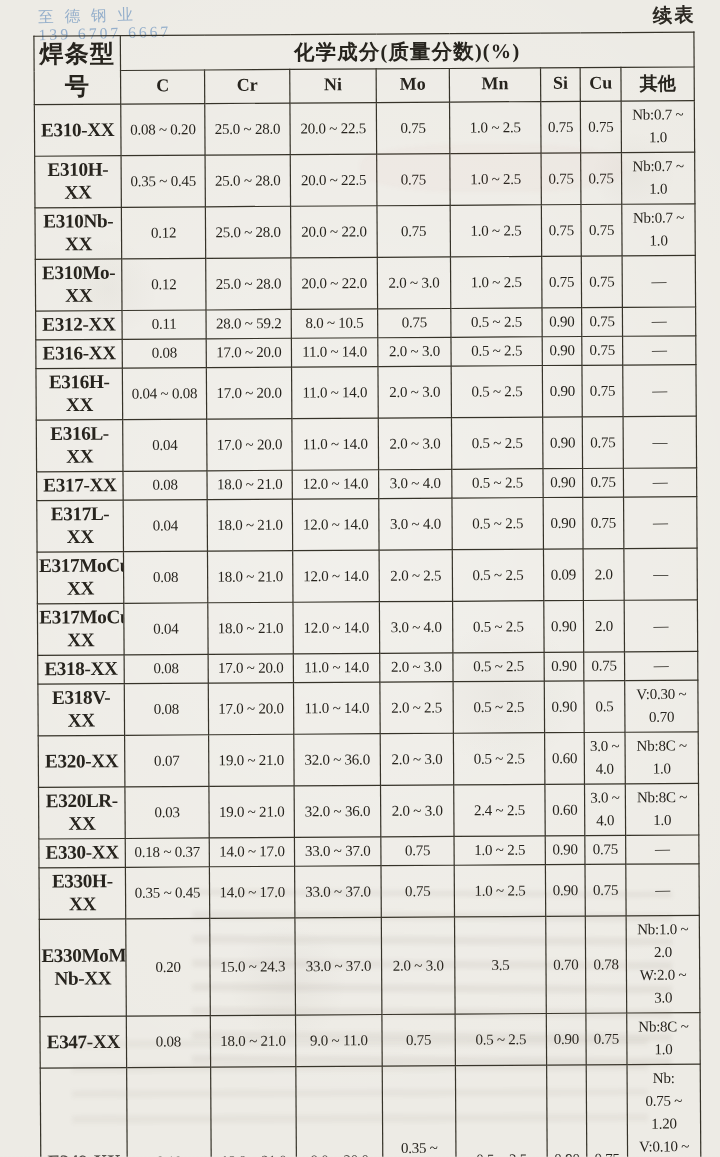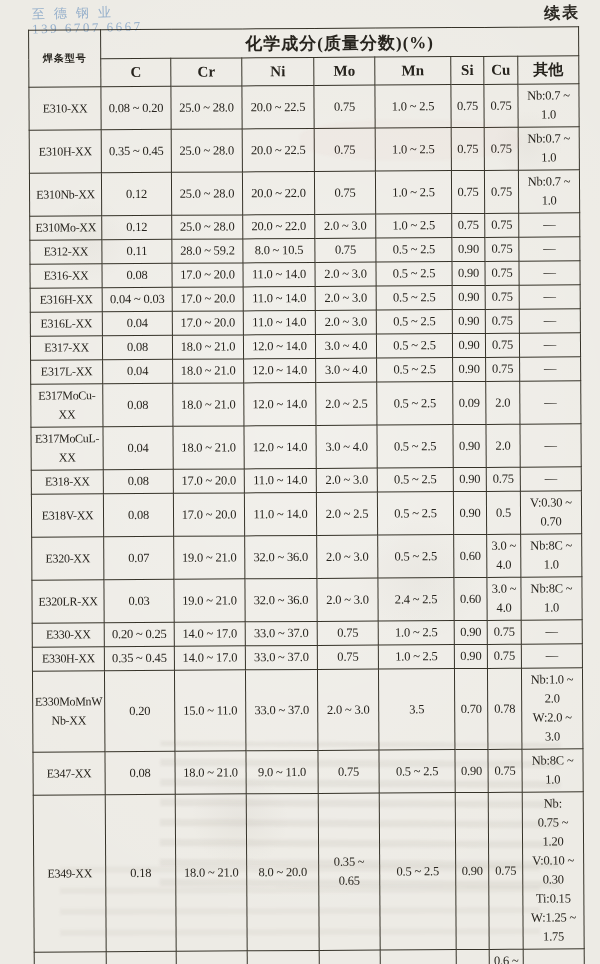--- a/index.html
+++ b/index.html
@@ -67,39 +67,40 @@
     vertical-align: middle;
     overflow: hidden;
   }
   .comp-table th.title-h {
     font-size: 17px;
     font-weight: 700;
     padding: 3px 0 2px 0;
     letter-spacing: 1px;
   }
   .comp-table th.model-h {
-    font-size: 10px;
+    font-size: 20px;
     font-weight: 700;
     letter-spacing: 1px;
   }
   .comp-table th.elem-h {
     font-size: 15px;
     font-weight: 600;
     padding: 4px 0;
   }
   .comp-table td {
     font-size: 12.5px;
     line-height: 19px;
     padding: 2px 1px;
     white-space: pre-line;
     letter-spacing: -0.2px;
   }
   .comp-table td.model {
-    font-size: 12px;
+    font-size: 16px;
     letter-spacing: -0.3px;
+    font-weight: bold;
   }
   
   .bleed {
     position: absolute;
     pointer-events: none;
     filter: blur(1.6px);
     opacity: 0.55;
   }
   .bleed-1 {
     left: 160px; top: 742px; width: 400px; height: 158px;
@@ -235,21 +236,21 @@
     <td>11.0 ~ 14.0</td>
     <td>2.0 ~ 3.0</td>
     <td>0.5 ~ 2.5</td>
     <td>0.90</td>
     <td>0.75</td>
     <td>—</td>
   </tr>
 
   <tr>
     <td class="model">E316H-XX</td>
-    <td>0.04 ~ 0.03</td>
+    <td>0.04 ~ 0.08</td>
     <td>17.0 ~ 20.0</td>
     <td>11.0 ~ 14.0</td>
     <td>2.0 ~ 3.0</td>
     <td>0.5 ~ 2.5</td>
     <td>0.90</td>
     <td>0.75</td>
     <td>—</td>
   </tr>
 
   <tr>
@@ -361,21 +362,21 @@
     <td>2.4 ~ 2.5</td>
     <td>0.60</td>
     <td>3.0 ~
 4.0</td>
     <td>Nb:8C ~
 1.0</td>
   </tr>
 
   <tr>
     <td class="model">E330-XX</td>
-    <td>0.20 ~ 0.25</td>
+    <td>0.18 ~ 0.37</td>
     <td>14.0 ~ 17.0</td>
     <td>33.0 ~ 37.0</td>
     <td>0.75</td>
     <td>1.0 ~ 2.5</td>
     <td>0.90</td>
     <td>0.75</td>
     <td>—</td>
   </tr>
 
   <tr>
@@ -387,21 +388,21 @@
     <td>1.0 ~ 2.5</td>
     <td>0.90</td>
     <td>0.75</td>
     <td>—</td>
   </tr>
 
   <tr>
     <td class="model">E330MoMnW
 Nb-XX</td>
     <td>0.20</td>
-    <td>15.0 ~ 11.0</td>
+    <td>15.0 ~ 24.3</td>
     <td>33.0 ~ 37.0</td>
     <td>2.0 ~ 3.0</td>
     <td>3.5</td>
     <td>0.70</td>
     <td>0.78</td>
     <td>Nb:1.0 ~
 2.0
 W:2.0 ~
 3.0</td>
   </tr>

